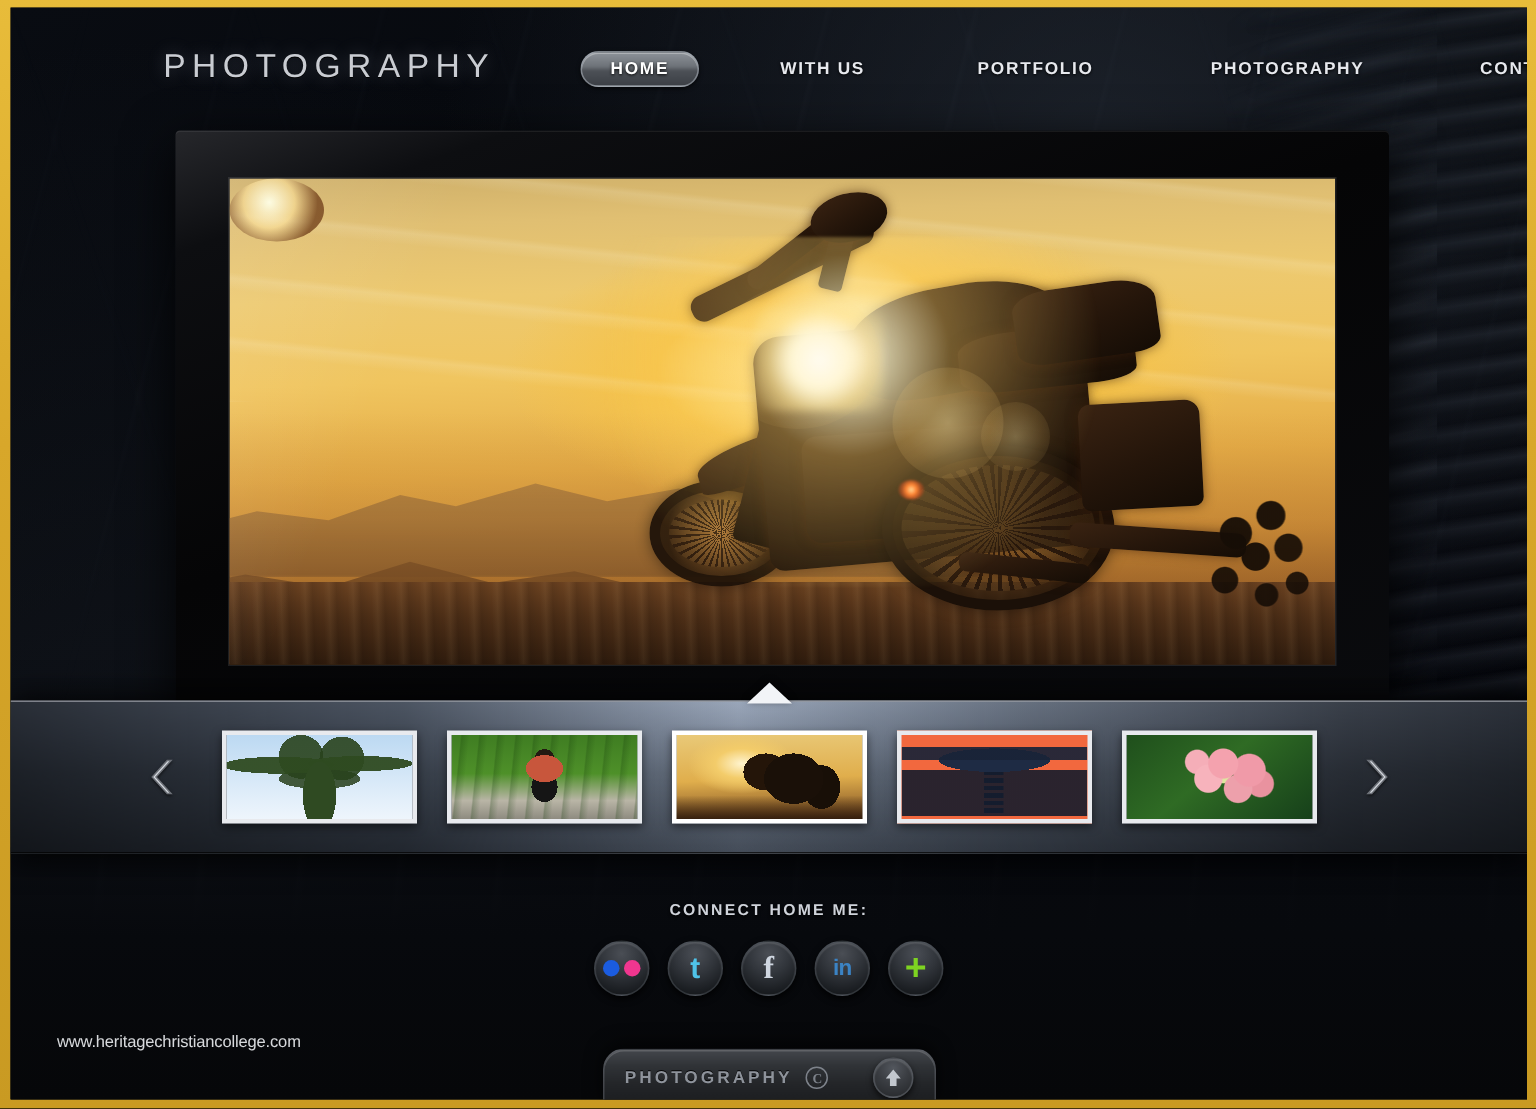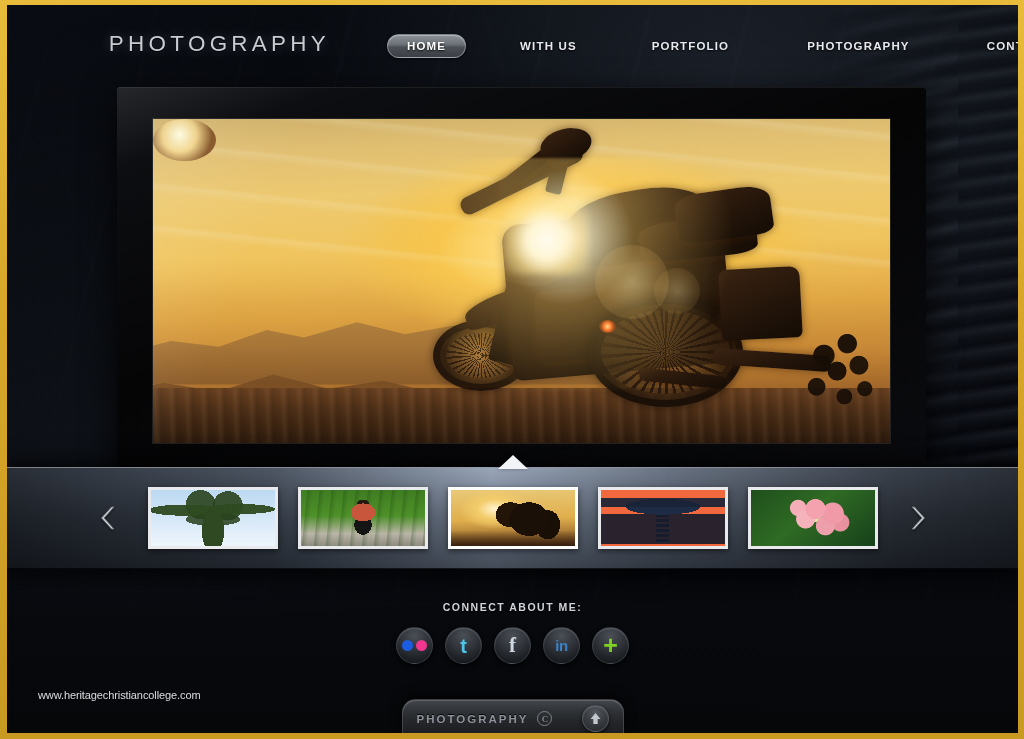--- a/index.html
+++ b/index.html
@@ -575,21 +575,21 @@
         <div class="arrow arrow-right">
           <svg width="18" height="26" viewBox="0 0 18 26" aria-hidden="true">
             <path d="M4 2 L14 13 L4 24 L6.5 24 L16.5 13 L6.5 2 Z" fill="#d2d6dc" stroke="#6d7178" stroke-width="1"></path>
           </svg>
         </div>
 
       </div>
     </div>
 
     <div id="connect">
-      <div id="connect-label">CONNECT ABOUT ME:</div>
+      <div id="connect-label">CONNECT HOME ME:</div>
       <div id="social">
 
         <div class="social-btn">
           <span class="flickr-dots">
             <span class="fd fd-blue"></span>
               <span class="fd fd-pink"></span>
           </span>
         </div>
 
         <div class="social-btn">

